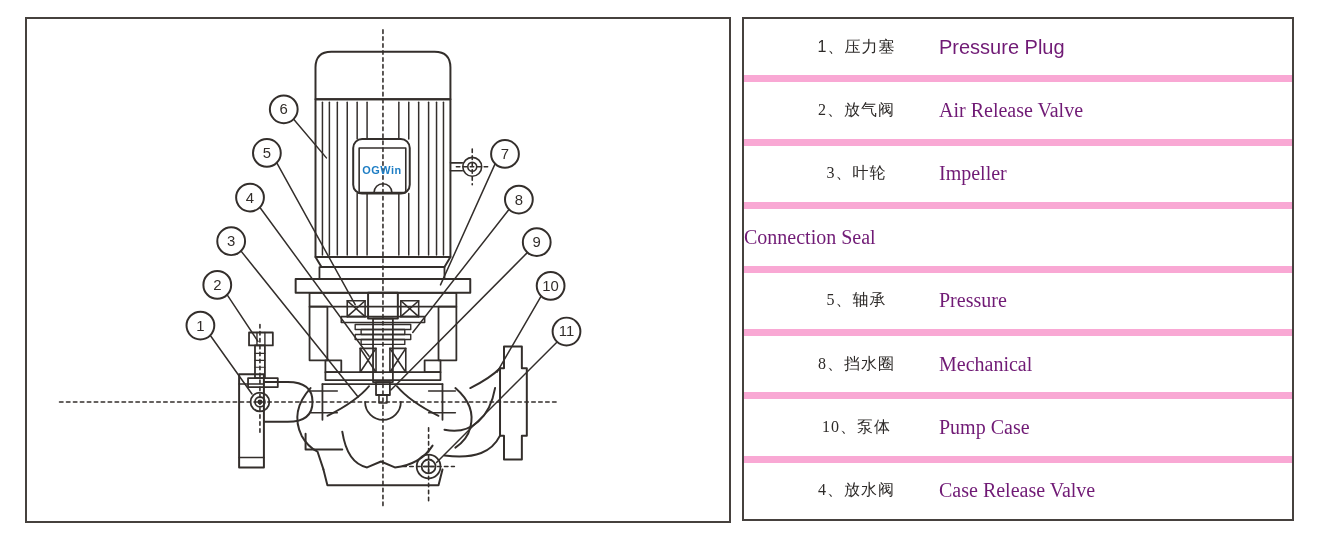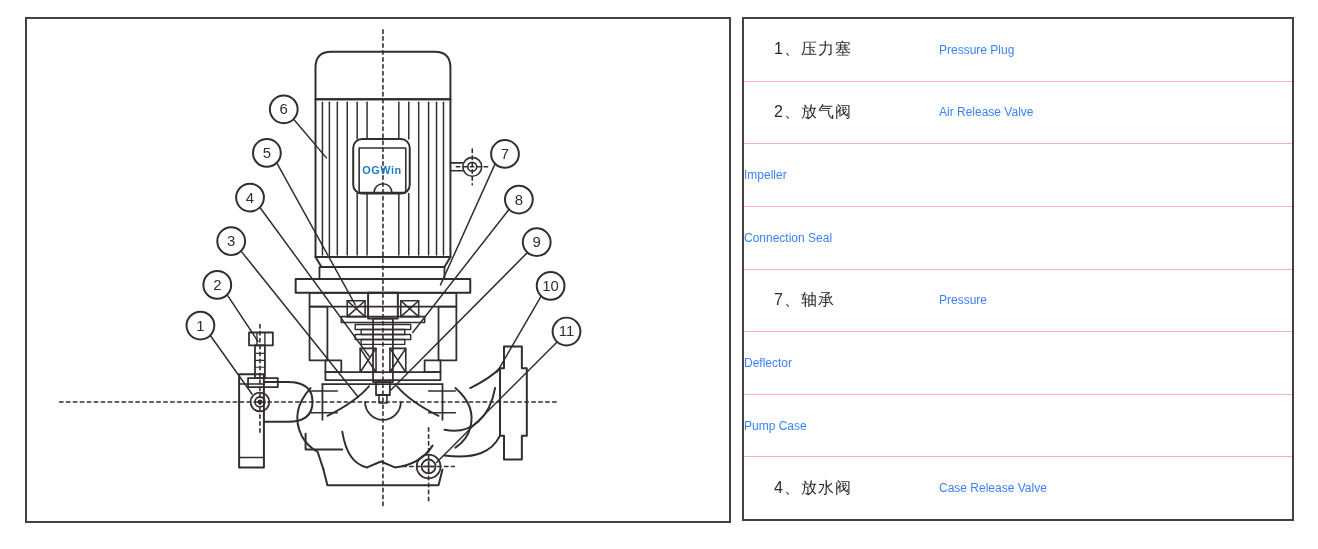--- a/index.html
+++ b/index.html
@@ -5,23 +5,23 @@
   html,body{margin:0;padding:0;background:#ffffff;}
   .canvas{position:relative;width:1318px;height:549px;background:#ffffff;overflow:hidden;
           font-family:"Liberation Sans","DejaVu Sans",sans-serif;}
   .diagram-box{position:absolute;left:25px;top:17px;width:706px;height:506px;
                border:2px solid #46413e;box-sizing:border-box;background:#fff;}
   .diagram-box svg{display:block;width:100%;height:100%;}
   .table-box{position:absolute;left:742px;top:17px;width:552px;height:504px;
              border:2px solid #46413e;box-sizing:border-box;background:#fff;
              display:flex;flex-direction:column;}
   .t-row{flex:1;display:flex;align-items:center;box-sizing:border-box;}
-  .t-row + .t-row{border-top:1px solid #f9a8d4;}
-  .cn{width:165px;padding-left:30px;font-size:16px;color:#2d2a28;letter-spacing:1px;}
-  .en{font-size:12px;color:#3b82f6;}
+  .t-row + .t-row{border-top:7px solid #f9a8d4;font-family:Liberation Serif, serif;}
+  .cn{width:165px;padding-left:30px;font-size:16px;color:#2d2a28;letter-spacing:1px;text-align:center;}
+  .en{font-size:20px;color:#701a75;}
   text.co{font-size:15px;fill:#332e2b;}
   .logo{font-size:11px;font-weight:bold;fill:#1d7dc4;letter-spacing:0.5px;}
 </style>
 </head>
 <body>
 
 <div class="canvas">
 
   <div class="diagram-box">
     <svg viewBox="0 0 706 506" fill="none" stroke="#332e2b" stroke-width="2" stroke-linecap="round" stroke-linejoin="round">
@@ -235,33 +235,36 @@
   <div class="table-box">
     <div class="t-row">
       <span class="cn">1、压力塞</span>
       <span class="en">Pressure Plug</span>
     </div>
     <div class="t-row">
       <span class="cn">2、放气阀</span>
       <span class="en">Air Release Valve</span>
     </div>
     <div class="t-row">
+      <span class="cn">3、叶轮</span>
       <span class="en">Impeller</span>
     </div>
     <div class="t-row">
       <span class="en">Connection Seal</span>
     </div>
     <div class="t-row">
-      <span class="cn">7、轴承</span>
+      <span class="cn">5、轴承</span>
       <span class="en">Pressure</span>
     </div>
     <div class="t-row">
-      <span class="en">Deflector</span>
-    </div>
-    <div class="t-row">
+      <span class="cn">8、挡水圈</span>
+      <span class="en">Mechanical</span>
+    </div>
+    <div class="t-row">
+      <span class="cn">10、泵体</span>
       <span class="en">Pump Case</span>
     </div>
     <div class="t-row">
       <span class="cn">4、放水阀</span>
       <span class="en">Case Release Valve</span>
     </div>
   </div>
 
 </div>
 

